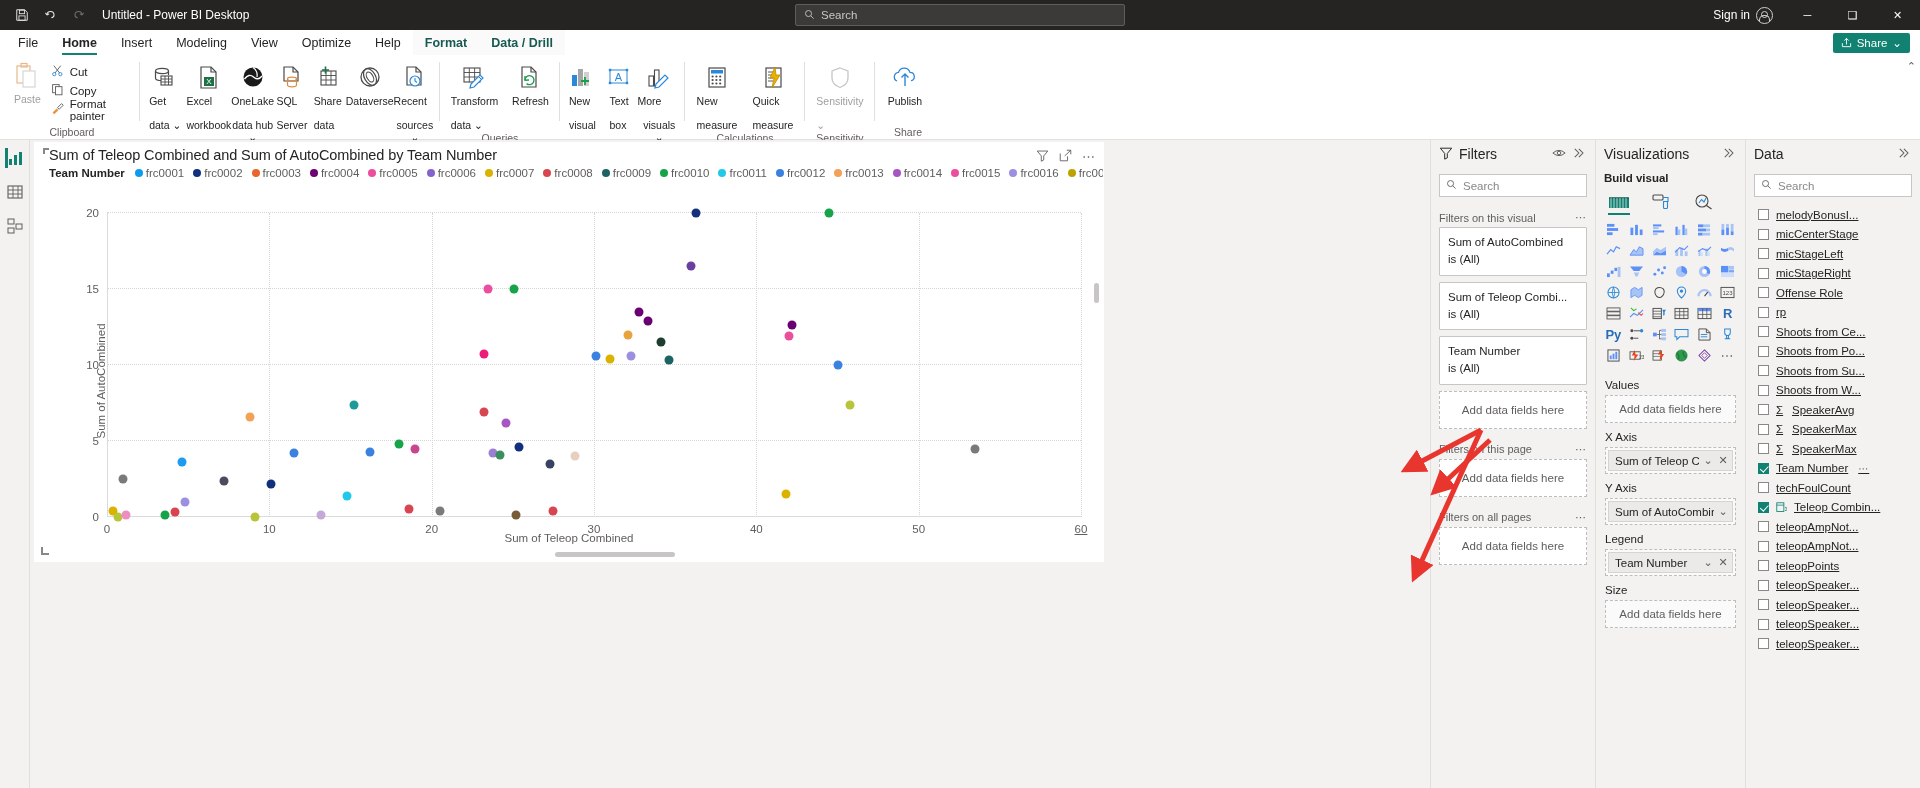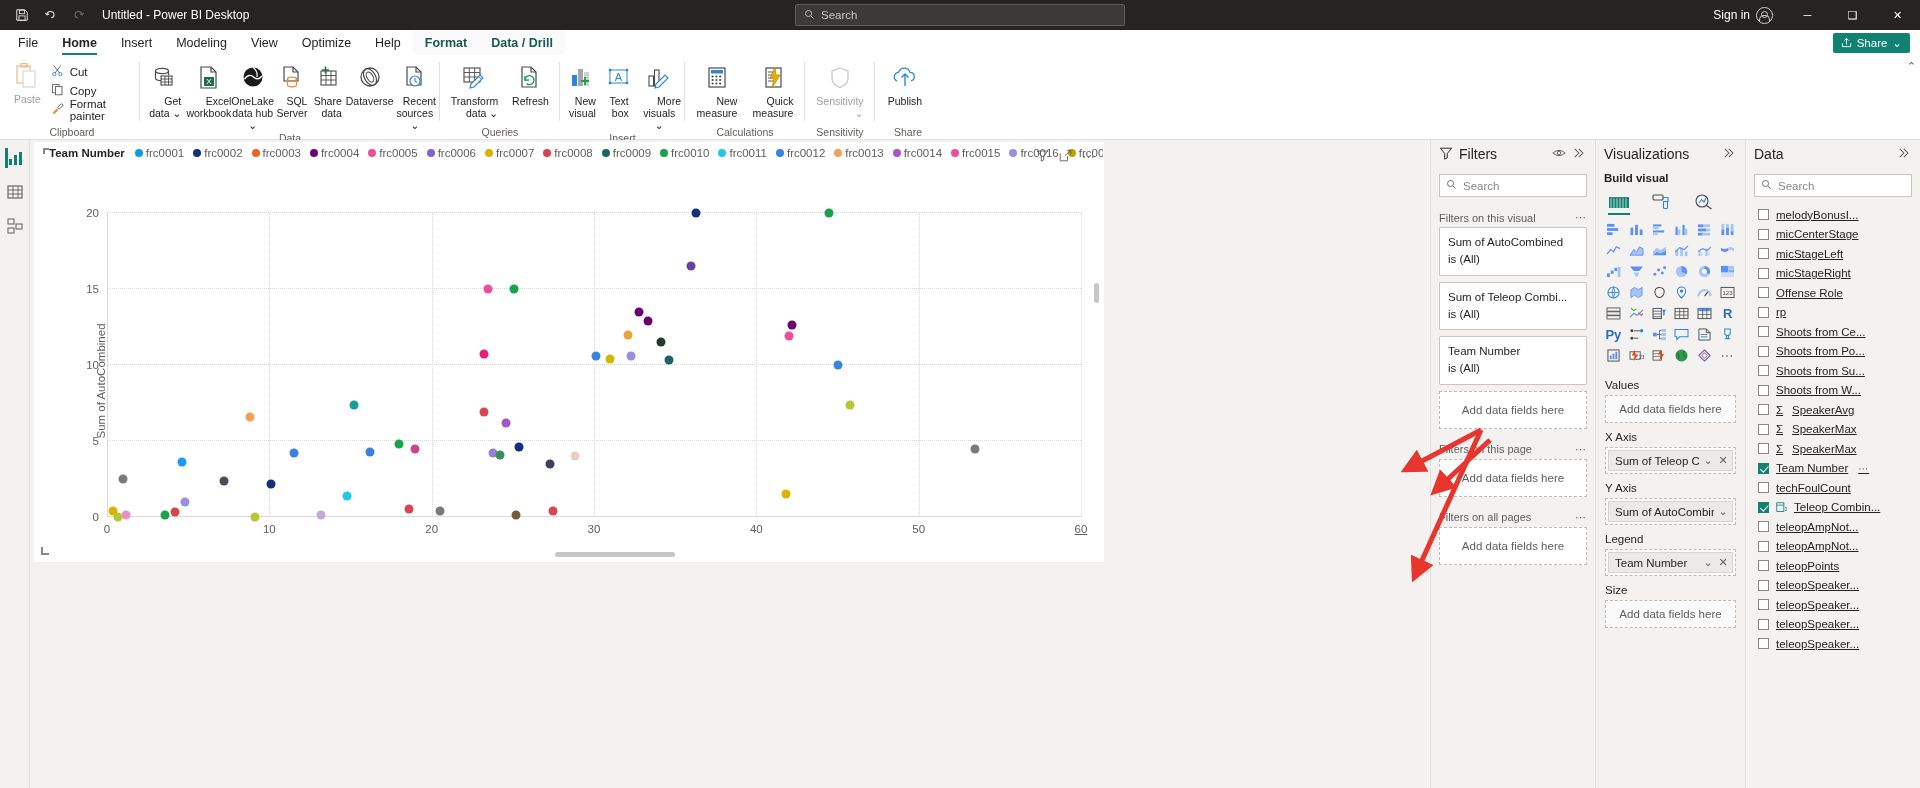--- a/index.html
+++ b/index.html
@@ -88,21 +88,21 @@
   .rbtn .ic { height:30px; display:flex; align-items:center; justify-content:center; }
   .rbtn.disabled { color:#a19f9d; }
   .rbtn-sm {
     display:flex; align-items:center; gap:6px; font-size:11.5px; height:19px; padding:0 4px;
   }
   .clip-left { display:flex; align-items:flex-start; padding-top:2px; }
   .paste {
     width:44px; display:flex; flex-direction:column; align-items:center; gap:1px;
     font-size:10.5px; color:#a19f9d; padding-top:4px;
   }
-  .rbtn-labels { display:flex; flex-direction:column; align-items:flex-end; }
+  .rbtn-labels { display:flex; flex-direction:column; align-items:flex-start;gap:12px; }
   .rbtn-l2 { font-size:10.5px; }
 
   
   .body { flex:1; display:flex; min-height:0; background:#f3f2f1; }
   .leftrail {
     width: 30px; background:#f3f2f1; display:flex; flex-direction:column;
     align-items:center; padding-top:8px; gap:14px; border-right:1px solid #e1dfdd;
   }
   .rail-ic { width:20px; height:20px; display:flex; align-items:center; justify-content:center; }
   .rail-ic.sel { border-left:3px solid #118272; }
@@ -641,20 +641,21 @@
             <rect x="1" y="1" width="6" height="5" fill="none" stroke="#605e5c" stroke-width="1"></rect>
             <rect x="9" y="6" width="6" height="5" fill="none" stroke="#605e5c" stroke-width="1"></rect>
             <rect x="1" y="10" width="6" height="5" fill="none" stroke="#605e5c" stroke-width="1"></rect>
           </svg>
       </div>
     </div>
 
     <div class="canvas-area">
       <div class="visual">
         <div class="visual-corner"></div>
+        <div class="visual-title">Sum of Teleop Combined and Sum of AutoCombined by Team Number</div>
         <div class="visual-tools">
           <span>
             <svg width="13" height="13" viewBox="0 0 16 16">
                 <path d="M1.5 2.5h13 L9.5 8.5 v5 l-3 1.5 v-6.5 Z" fill="none" stroke="#605e5c" stroke-width="1.1"></path>
               </svg>
           </span>
           <span>
             <svg width="13" height="13" viewBox="0 0 16 16">
                 <path d="M1.5 5.5v9h9V9" fill="none" stroke="#605e5c" stroke-width="1.1"></path>
                 <path d="M7 8.5 L14.5 1.5 M9.5 1.5h5v5" fill="none" stroke="#605e5c" stroke-width="1.1"></path>
@@ -733,20 +734,21 @@
               <span class="legend-item">
                 <span class="dot" style="background: rgb(191, 161, 0);"></span>
                 <span>frc0017</span>
               </span>
             </span>
 
         </div>
 
         <div class="plot">
           <div class="ylabel">Sum of AutoCombined</div>
+          <div class="xlabel">Sum of Teleop Combined</div>
           <div class="plot-inner" id="plot-inner">
             <div class="axis-v"></div>
             <div class="axis-h"></div>
           <div class="gridline" style="bottom: 0%;"></div>
               <div class="ytick" style="bottom: calc(0% + 0px); top: auto; transform: translateY(50%);">0</div>
               <div class="gridline" style="bottom: 25%;"></div>
               <div class="ytick" style="bottom: calc(25% + 0px); top: auto; transform: translateY(50%);">5</div>
               <div class="gridline" style="bottom: 50%;"></div>
               <div class="ytick" style="bottom: calc(50% + 0px); top: auto; transform: translateY(50%);">10</div>
               <div class="gridline" style="bottom: 75%;"></div>

